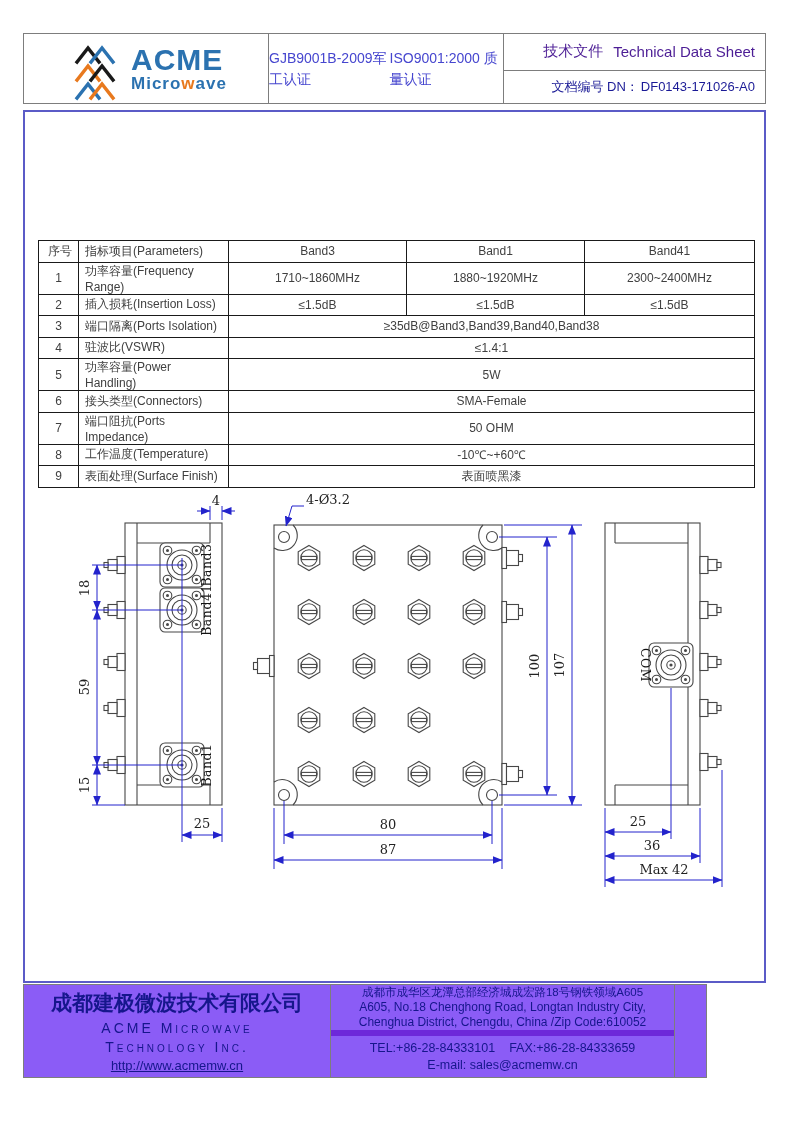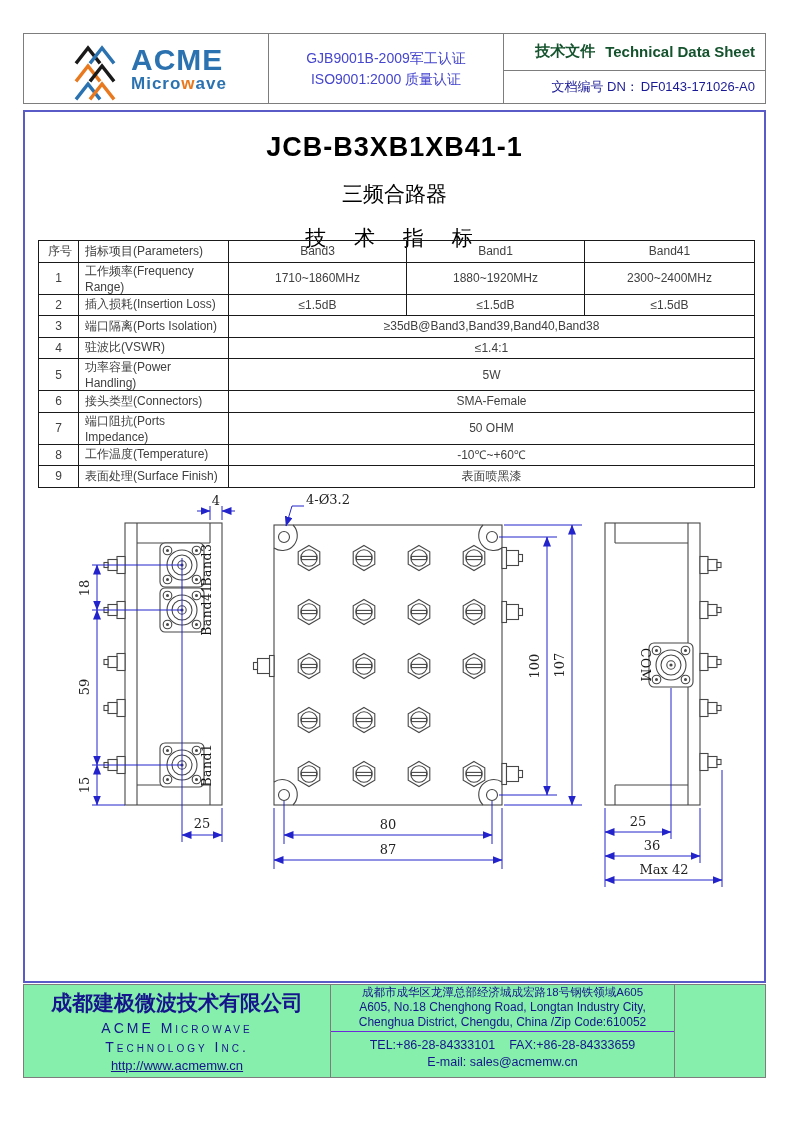--- a/index.html
+++ b/index.html
@@ -7,25 +7,25 @@
   .page { position:relative; width:789px; height:1124px; background:#fff; overflow:hidden;padding-left:32px; }
 
   
   .header { position:absolute; left:23px; top:33px; width:743px; height:71px;
             border:1px solid #7d7d7d; display:flex; background:#fff; }
   .h-logo { width:245px; border-right:1px solid #7d7d7d; display:flex; align-items:center; justify-content:center; gap:8px; }
   .logo-text { line-height:1; }
   .logo-brand { font-size:30px; font-weight:bold; color:#2b72b0; letter-spacing:1px; }
   .logo-sub { font-size:17px; font-weight:bold; color:#2b72b0; letter-spacing:1px; }
   .logo-sub .w { color:#e8791e; }
-  .h-cert { width:235px; border-right:1px solid #7d7d7d; display:flex; flex-direction:column;
+  .h-cert { width:235px; border-right:1px solid #7d7d7d; display:flex; flex-direction:row;
             align-items:center; justify-content:center; color:#4646cf; font-size:14px; line-height:21px; }
   .h-right { flex:1; display:flex; flex-direction:column; }
   .h-right-top { flex:1.1; border-bottom:1px solid #7d7d7d; display:flex; align-items:center;
-                 justify-content:flex-end; padding-right:10px; color:#14532d; font-weight:bold; font-size:15px; gap:10px; }
+                 justify-content:flex-end; padding-right:10px; color:#4c1d95; font-weight:normal; font-size:15px; gap:10px; }
   .h-right-bottom { flex:1; display:flex; align-items:center; justify-content:flex-end;
                     padding-right:10px; color:#1a1a96; font-size:13px; gap:2px; }
 
   
   .main { position:absolute; left:23px; top:110px; width:743px; height:873px;
           border:2px solid #5b5bc7; background:#fff; }
   .titles { text-align:center; color:#000; }
   .model-title { margin-top:20px; font-size:27px; font-weight:bold; letter-spacing:1px; }
   .product-title { margin-top:17px; font-size:21px; }
   .section-title { margin-top:16px; font-size:21px; letter-spacing:11px; }
@@ -36,29 +36,29 @@
   .spec-table td.param { text-align:left; padding-left:6px; }
 
   .drawing { position:absolute; left:0px; top:348px; width:739px; height:521px; }
   .ol  { stroke:#474747; stroke-width:1.1; fill:#fff; }
   .oln { stroke:#474747; stroke-width:1.1; fill:none; }
   .dim { stroke:#2323cc; stroke-width:1; fill:none; }
   .dimtxt { font-family:"DejaVu Serif", serif; font-size:13px; fill:#222; text-anchor:middle; }
   .portlbl { font-family:"DejaVu Serif", serif; font-size:12.5px; fill:#111; text-anchor:middle; letter-spacing:0.5px; }
 
   
-  .footer { position:absolute; left:23px; top:984px; width:743px; height:94px;
-            border:1px solid #7d7d7d; display:flex; color:#16168c; background:#86efac; }
+  .footer { position:absolute; left:23px; top:984px; width:684px; height:94px;
+            border:1px solid #7d7d7d; display:flex; color:#16168c; background:#8b5cf6; }
   .f-left { width:307px; border-right:1px solid #7d7d7d; display:flex; flex-direction:column;
             align-items:center; justify-content:center; }
   .company-zh { font-size:21px; font-weight:bold; }
   .company-en { font-variant:small-caps; font-size:14px; letter-spacing:3px; margin-top:3px; }
   .website { font-size:13px; text-decoration:underline; margin-top:3px; color:#16168c; }
   .f-mid { width:344px; border-right:1px solid #7d7d7d; display:flex; flex-direction:column; }
-  .f-addr { flex:1; border-bottom:1px solid #6d28d9; display:flex; flex-direction:column;
+  .f-addr { flex:1; border-bottom:6px solid #6d28d9; display:flex; flex-direction:column;
             align-items:center; justify-content:center; font-size:11.5px; line-height:15px; text-align:center; }
   .f-contact { flex:1; display:flex; flex-direction:column; align-items:center; justify-content:center;
                font-size:12.5px; line-height:17px; }
   .telfax { display:flex; gap:14px; }
   .email a, .email span.lnk { color:#16168c; }
   .f-page { flex:1; display:flex; flex-direction:column; align-items:center; justify-content:center;
             font-size:13.5px; line-height:19px; }
 </style>
 </head>
 <body>
@@ -92,45 +92,40 @@
         <span>Technical Data Sheet</span>
       </div>
       <div class="h-right-bottom">
         <span>文档编号  DN：</span>
         <span>DF0143-171026-A0</span>
       </div>
     </div>
   </div>
 
   <div class="main">
-    <div class="titles">
-      <div class="model-title">JCB-B3XB1XB41-1</div>
-      <div class="product-title">三频合路器</div>
-      <div class="section-title">技  术  指  标</div>
-    </div>
 
     <table class="spec-table">
       <colgroup>
           <col style="width:40px">
           <col style="width:150px">
           <col style="width:178px">
           <col style="width:178px">
           <col style="width:170px">
         </colgroup>
       <tbody>
           <tr>
         <td class="param" style="text-align:center">序号</td>
         <td class="param">指标项目(Parameters)</td>
         <td>Band3</td>
         <td>Band1</td>
         <td>Band41</td>
       </tr>
       <tr>
         <td>1</td>
-        <td class="param">工作频率(Frequency Range)</td>
+        <td class="param">功率容量(Frequency Range)</td>
         <td>1710~1860MHz</td>
         <td>1880~1920MHz</td>
         <td>2300~2400MHz</td>
       </tr>
       <tr>
         <td>2</td>
         <td class="param">插入损耗(Insertion Loss)</td>
         <td>≤1.5dB</td>
         <td>≤1.5dB</td>
         <td>≤1.5dB</td>

